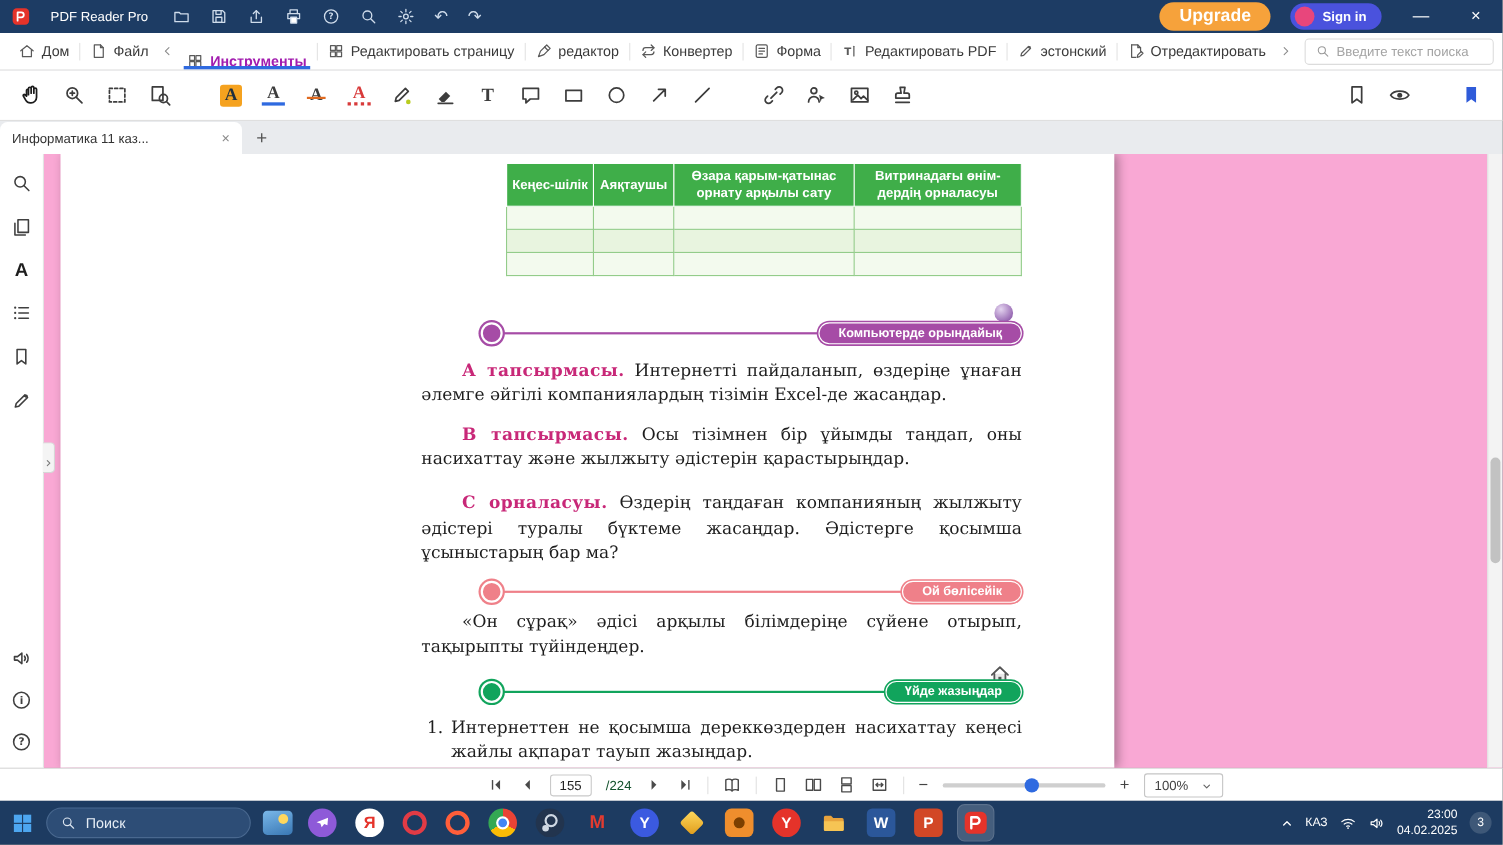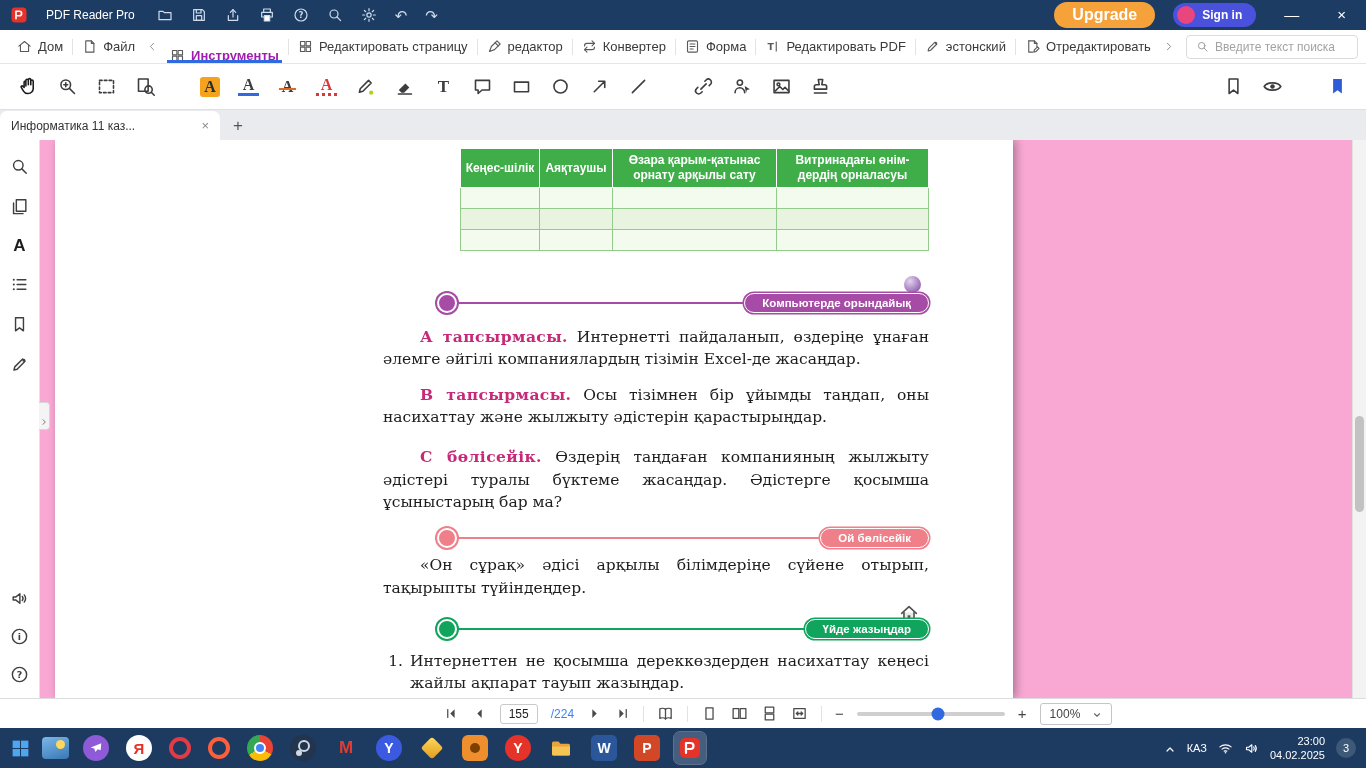--- a/index.html
+++ b/index.html
@@ -92,21 +92,21 @@
 
   .mt-badge1 { margin-top:40px; } .mt-a { margin-top:11px; } .mt-b { margin-top:13px; }
   .mt-c { margin-top:18px; } .mt-badge2 { margin-top:13px; } .mt-share { margin-top:4px; }
   .mt-badge3 { margin-top:18px; } .mt-home { margin-top:9px; }
 
   
   .statusbar { height:30px; background:#fff; border-top:1px solid #dddddd; display:flex; align-items:center; justify-content:center; gap:13px; padding-left:190px; font-size:12px; color:#444; }
   .st-icon { width:15px; height:15px; color:#4a4a4a; cursor:pointer; flex:none; }
   .st-view { width:17px; height:17px; }
   .pg-box { border:1px solid #c9c9c9; border-radius:3px; padding:2px 8px; min-width:34px; text-align:center; color:#222; }
-  .pg-total { color:#3b82f6; }
+  .pg-total { color:#14532d; }
   .st-sep { width:1px; height:16px; background:#e2e2e2; flex:none; }
   .zoom-glyph { font-size:15px; color:#444; cursor:pointer; line-height:1; }
   .slider { width:148px; height:4px; background:#cfcfcf; border-radius:2px; position:relative; flex:none; cursor:pointer; }
   .slider .fill { width:55%; height:100%; background:#2f6ae0; border-radius:2px; }
   .slider .knob { position:absolute; left:55%; top:50%; transform:translate(-50%,-50%); width:13px; height:13px; border-radius:50%; background:#2f6ae0; }
   .zoom-box { border:1px solid #c5c5c5; border-radius:3px; padding:3px 9px; display:flex; gap:12px; align-items:center; cursor:pointer; }
   .zoom-box .mi { width:10px; height:10px; color:#666; }
 
   
   .taskbar { height:40px; background:#1d3b61; display:flex; align-items:center; padding:0 10px; gap:11px; color:#fff; }
@@ -511,21 +511,21 @@
           <span class="badge-dot"></span>
           <span class="badge-line"></span>
           <span class="badge-pill">Компьютерде орындайық</span>
           <span class="badge-deco sphere"></span>
         </div>
 
         <p class="para mt-a"><b class="task-label">А тапсырмасы.</b> <span>Интернетті пайдаланып, өздеріңе ұнаған әлемге әйгілі компаниялардың тізімін Excel-де жасаңдар.</span></p>
 
         <p class="para mt-b"><b class="task-label">В тапсырмасы.</b> <span>Осы тізімнен бір ұйымды таңдап, оны насихаттау және жылжыту әдістерін қарастырыңдар.</span></p>
 
-        <p class="para mt-c"><b class="task-label">С бөлісейік.</b> <span>Өздерің таңдаған компанияның жылжыту әдістері туралы бүктеме жасаңдар. Әдістерге қосымша ұсыныстарың бар ма?</span></p>
+        <p class="para mt-c"><b class="task-label">С орналасуы.</b> <span>Өздерің таңдаған компанияның жылжыту әдістері туралы бүктеме жасаңдар. Әдістерге қосымша ұсыныстарың бар ма?</span></p>
 
         <div class="badge-row mt-badge2" style="--c:#ef8089">
           <span class="badge-dot"></span>
           <span class="badge-line"></span>
           <span class="badge-pill">Ой бөлісейік</span>
         </div>
 
         <p class="para mt-share">«Он сұрақ» әдісі арқылы білімдеріңе сүйене отырып, тақырыпты түйіндеңдер.</p>
 
         <div class="badge-row mt-badge3" style="--c:#11a45c">
@@ -605,20 +605,27 @@
   </span>
 </div>
 
 <div class="taskbar">
   <span class="tk-start"><svg viewBox="0 0 24 24" width="100%" height="100%" fill="none" stroke="currentColor" stroke-width="1.8" stroke-linecap="round" stroke-linejoin="round">
         <rect x="3" y="3" width="8.4" height="8.4" fill="#4da6f0" stroke="none"></rect>
         <rect x="12.6" y="3" width="8.4" height="8.4" fill="#4da6f0" stroke="none"></rect>
         <rect x="3" y="12.6" width="8.4" height="8.4" fill="#4da6f0" stroke="none"></rect>
         <rect x="12.6" y="12.6" width="8.4" height="8.4" fill="#4da6f0" stroke="none"></rect>
       </svg></span>
+  <div class="tk-search">
+    <span class="mi"><svg viewBox="0 0 24 24" width="100%" height="100%" fill="none" stroke="currentColor" stroke-width="1.8" stroke-linecap="round" stroke-linejoin="round">
+          <circle cx="10.5" cy="10.5" r="6"></circle>
+          <path d="M15 15l5.5 5.5"></path>
+        </svg></span>
+    <span>Поиск</span>
+  </div>
   <span class="weather"></span>
   <div class="app-wrap">
       <div class="app circle ap-msg">
         <span class="mi"><svg viewBox="0 0 24 24" width="100%" height="100%" fill="none" stroke="currentColor" stroke-width="1.8" stroke-linecap="round" stroke-linejoin="round">
             <path d="M21 4 3 11l6 2 2 6 4-5 5 2z" fill="#fff" stroke="none"></path>
           </svg></span>
       </div>
     </div>
   <div class="app-wrap">
       <div class="app circle ap-ya">

